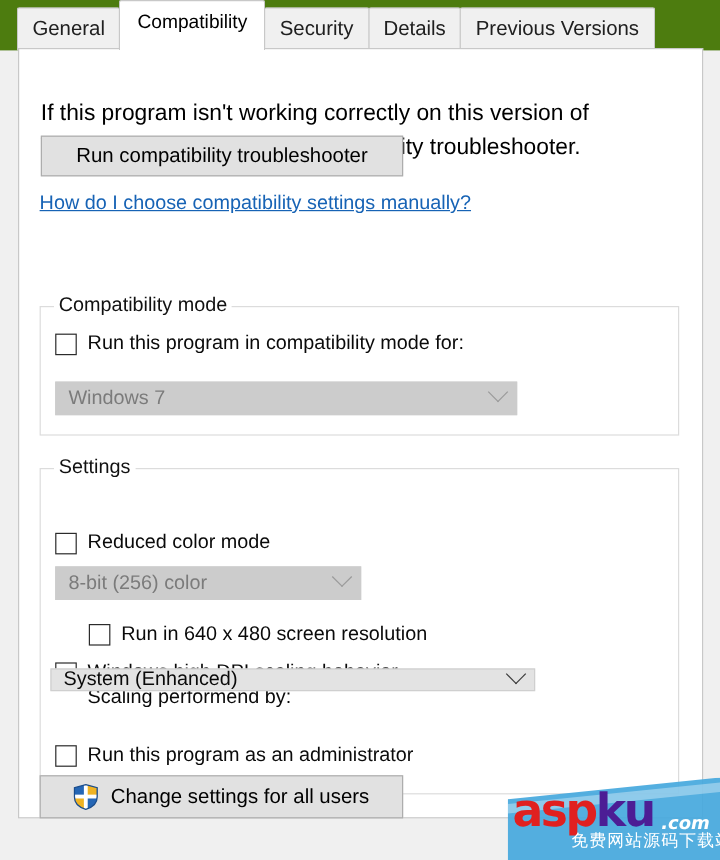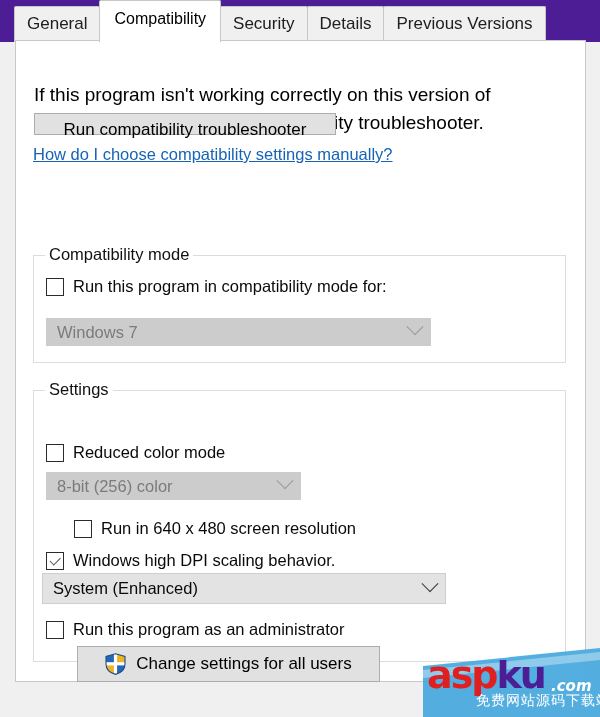--- a/index.html
+++ b/index.html
@@ -22,21 +22,21 @@
     background: #f0f0f0;
   }
 
   
   .tabstrip {
     position: absolute;
     left: 0;
     top: 0;
     width: 600px;
     height: 42px;
-    background: #4c1d95;
+    background: #4d7c0f;
   }
   .tabs {
     position: absolute;
     left: 14px;
     top: 4px;
     display: flex;
     align-items: flex-end;
     height: 38px;
   }
   .tab {
@@ -97,28 +97,28 @@
     font-size: 17px;
     text-align: center;
     box-sizing: border-box;
     cursor: default;
     padding: 0;
   }
   #run-troubleshooter-button {
     left: 18px;
     top: 72px;
     width: 302px;
-    height: 22px;
+    height: 34px;
     line-height: 32px;
   }
 
   .link {
     position: absolute;
     left: 17px;
-    top: 104px;
+    top: 119px;
     font-size: 16.5px;
     color: #1763b5;
     text-decoration: underline;
     cursor: pointer;
     white-space: nowrap;
   }
 
   
   .group {
     position: absolute;
@@ -226,23 +226,23 @@
     margin-top: 12px;
   }
   #combo-color-depth {
     left: 30px;
     top: 431px;
     width: 255px;
     height: 28px;
   }
   #combo-dpi-scaling {
     left: 26px;
-    top: 532px;
+    top: 516px;
     width: 404px;
-    height: 31px;
+    height: 19px;
   }
 
   .chev {
     display: inline-block;
     width: 11px;
     height: 11px;
     border-right: 1.6px solid currentColor;
     border-bottom: 1.6px solid currentColor;
     transform: rotate(45deg) translate(-3px, -3px);
   }
@@ -251,21 +251,20 @@
   #change-all-users-button {
     left: 33px;
     top: 646px;
     width: 303px;
     height: 36px;
     display: flex;
     align-items: center;
     justify-content: center;
     gap: 10px;
     font-size: 17px;
-    margin-left: 44px;
   }
   .shield {
     flex: 0 0 auto;
     width: 21px;
     height: 22px;
     position: relative;
     overflow: hidden;
   }
 
   

